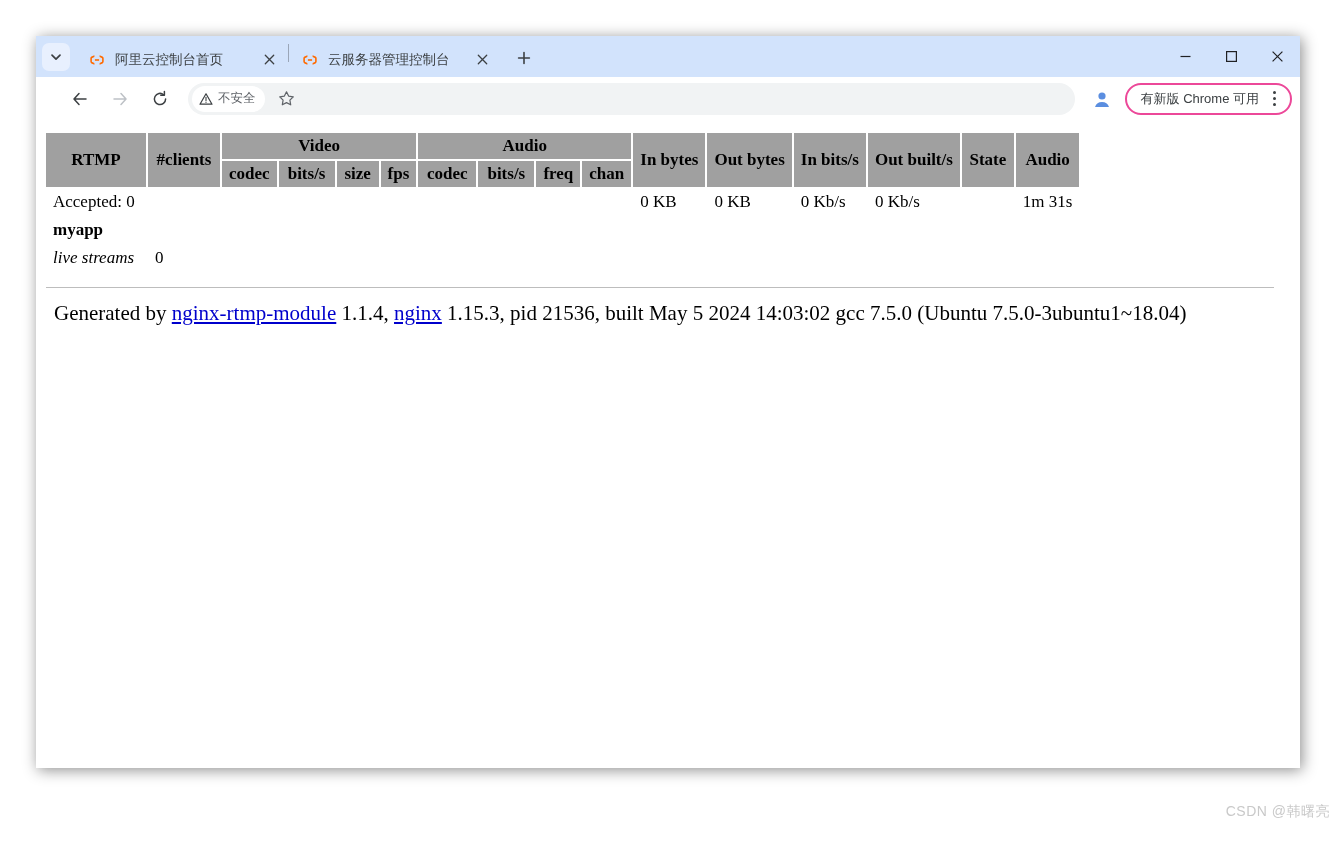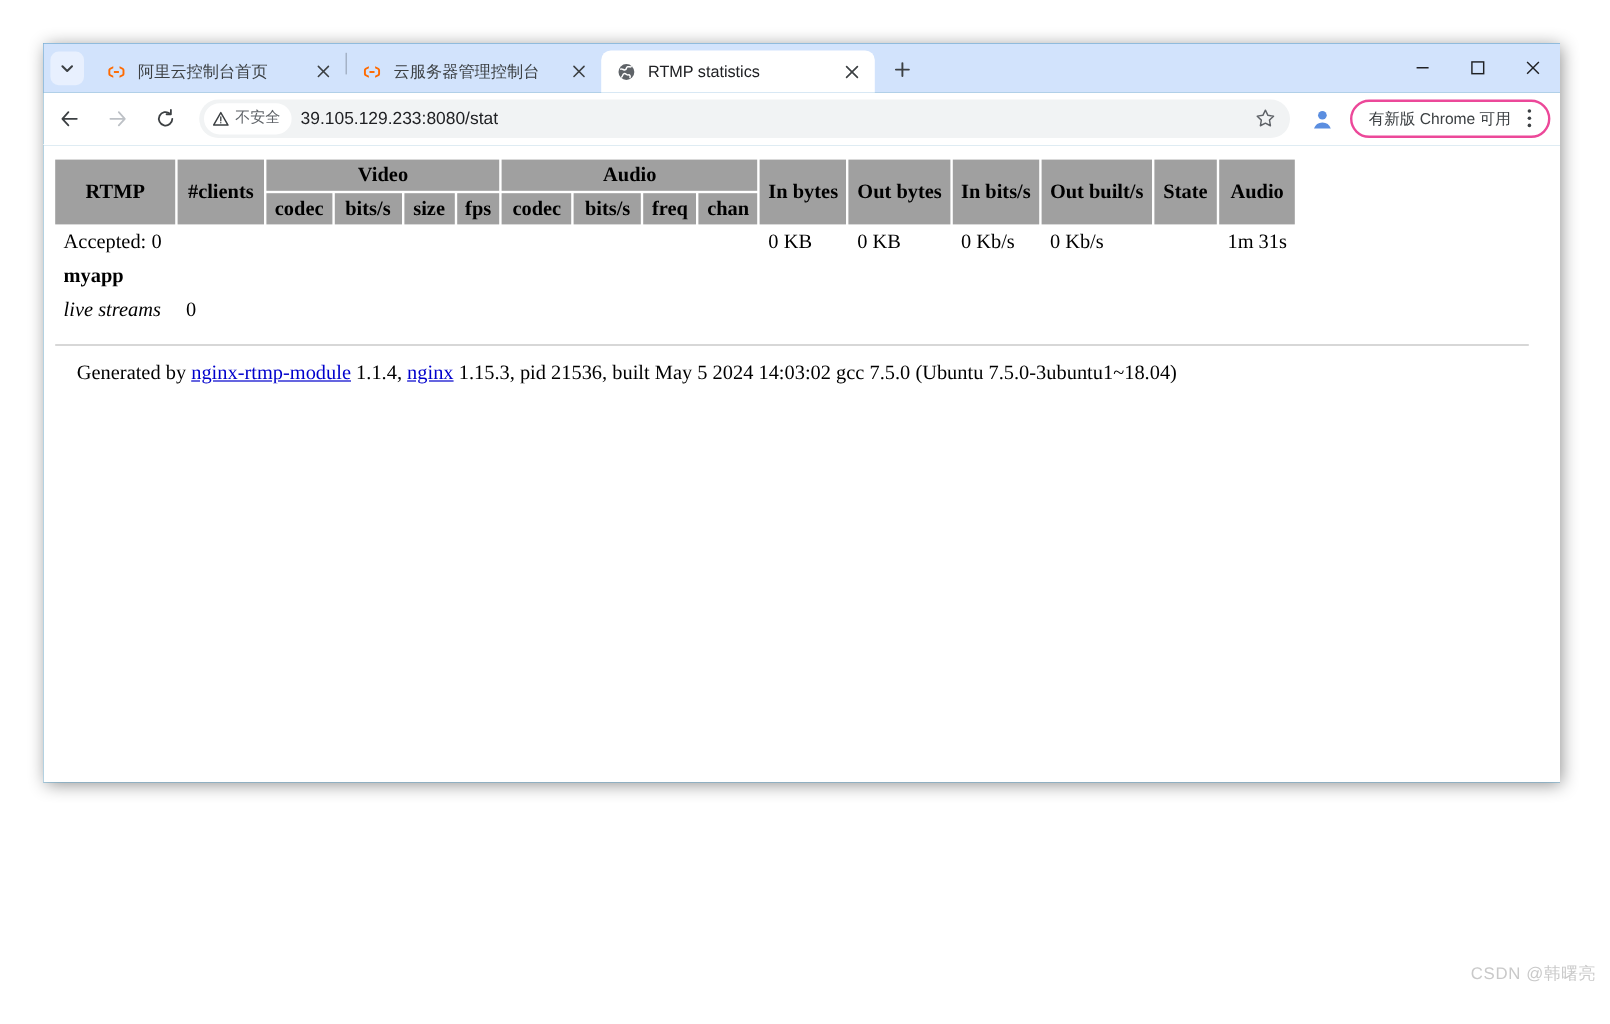--- a/index.html
+++ b/index.html
@@ -13,22 +13,22 @@
   #root {
     position: relative;
     width: 1342px; height: 853px;
     background: #ffffff;
   }
 
   
   .browser-window {
     position: absolute;
     left: 36px; top: 36px;
-    width: 1264px; height: 616px;
-    background: #0369a1;
+    width: 1264px; height: 732px;
+    background: #7dd3fc;
     box-shadow: 2px 2px 14px rgba(0,0,0,0.45);
     display: flex; flex-direction: column;
     overflow: hidden;
   }
 
   
   .tabstrip {
     height: 41px;
     background: #d2e3fc;
     display: flex;
@@ -104,21 +104,21 @@
     display: flex; align-items: center; justify-content: center;
     color: #202124;
     cursor: pointer;
   }
 
   
   .toolbar {
     height: 44px;
     background: #ffffff;
     display: flex; align-items: center;
-    padding: 0 8px 0 2px;
+    padding: 0 8px 0 24px;
     flex: none;
     border-bottom: 1px solid #ffffff;
   }
   .navbtn {
     width: 34px; height: 34px;
     margin: 0 3px;
     border-radius: 50%;
     display: flex; align-items: center; justify-content: center;
     color: #5f6368;
     cursor: pointer;
@@ -238,23 +238,23 @@
   }
   td.num { text-align: left; }
 
   hr.sep {
     border: none;
     border-top: 1px solid #bdbdbd;
     margin: 14px 2px 0 2px;
   }
   .generated {
     font-family: "Liberation Serif", serif;
-    font-size: 17px;
+    font-size: 21px;
     color: #000000;
-    margin: 13px 0 0 20px;
+    margin: 13px 0 0 10px;
   }
   .generated a {
     color: #0000cc;
     text-decoration: underline;
   }
 
   
   .watermark {
     position: absolute;
     right: 12px; bottom: 32px;
@@ -309,34 +309,20 @@
           </svg>
         </span>
         <span class="tab-title">云服务器管理控制台</span>
         <span class="tab-close">
           <svg width="11" height="11" viewBox="0 0 11 11">
             <path d="M1.3 1.3 L9.7 9.7 M9.7 1.3 L1.3 9.7" stroke="#3c4043" stroke-width="1.3" stroke-linecap="round"></path>
           </svg>
         </span>
       </div>
 
-      <div class="tab active">
-        <span class="favicon">
-          <svg width="16" height="16" viewBox="0 0 16 16">
-            <circle cx="8" cy="8" r="6.6" fill="#5f6368"></circle>
-            <path d="M3.2 5.6 C5 5 5.6 6.6 7 6.2 C8.4 5.8 7.6 4 9 3.6 C10.2 3.3 11 4.2 12 3.6 M4 12.2 C5.4 11.2 4.6 9.8 6 9.4 C7.6 9 8.2 10.6 9.6 10.4 C11 10.2 11.4 11.6 11 12.6" fill="none" stroke="#ffffff" stroke-width="1.25" stroke-linecap="round"></path>
-          </svg>
-        </span>
-        <span class="tab-title">RTMP statistics</span>
-        <span class="tab-close">
-          <svg width="12" height="12" viewBox="0 0 12 12">
-            <path d="M1.5 1.5 L10.5 10.5 M10.5 1.5 L1.5 10.5" stroke="#3c4043" stroke-width="1.4" stroke-linecap="round"></path>
-          </svg>
-        </span>
-      </div>
 
       <div class="newtab">
         <svg width="14" height="14" viewBox="0 0 14 14">
           <path d="M7 1.6 L7 12.4 M1.6 7 L12.4 7" stroke="#3c4043" stroke-width="1.6" stroke-linecap="round"></path>
         </svg>
       </div>
 
       <div class="wincontrols">
         <div class="wc">
           <svg width="13" height="13" viewBox="0 0 13 13">
@@ -381,21 +367,20 @@
         <div class="sec-chip">
           <span class="warn">
             <svg width="14" height="14" viewBox="0 0 14 14">
               <path d="M7 1.8 L13 12.2 L1 12.2 Z" fill="none" stroke="#3c4043" stroke-width="1.2" stroke-linejoin="round"></path>
               <path d="M7 5.4 L7 8.7" stroke="#3c4043" stroke-width="1.1" stroke-linecap="round"></path>
               <circle cx="7" cy="10.3" r="0.6" fill="#3c4043"></circle>
             </svg>
           </span>
           <span class="sec-text">不安全</span>
         </div>
-        <span class="url" title="39.105.129.233:8080/stat">39.105.129.233:8080/stat</span>
         <span class="star">
           <svg width="17" height="17" viewBox="0 0 17 17">
             <path d="M8.5 1.8 L10.6 6.1 L15.3 6.8 L11.9 10.1 L12.7 14.8 L8.5 12.6 L4.3 14.8 L5.1 10.1 L1.7 6.8 L6.4 6.1 Z" fill="none" stroke="#5f6368" stroke-width="1.2" stroke-linejoin="round"></path>
           </svg>
         </span>
       </div>
 
       <div class="profile">
         <svg width="22" height="22" viewBox="0 0 22 22">
           <circle cx="11" cy="8" r="3.6" fill="#5b8ee0"></circle>

